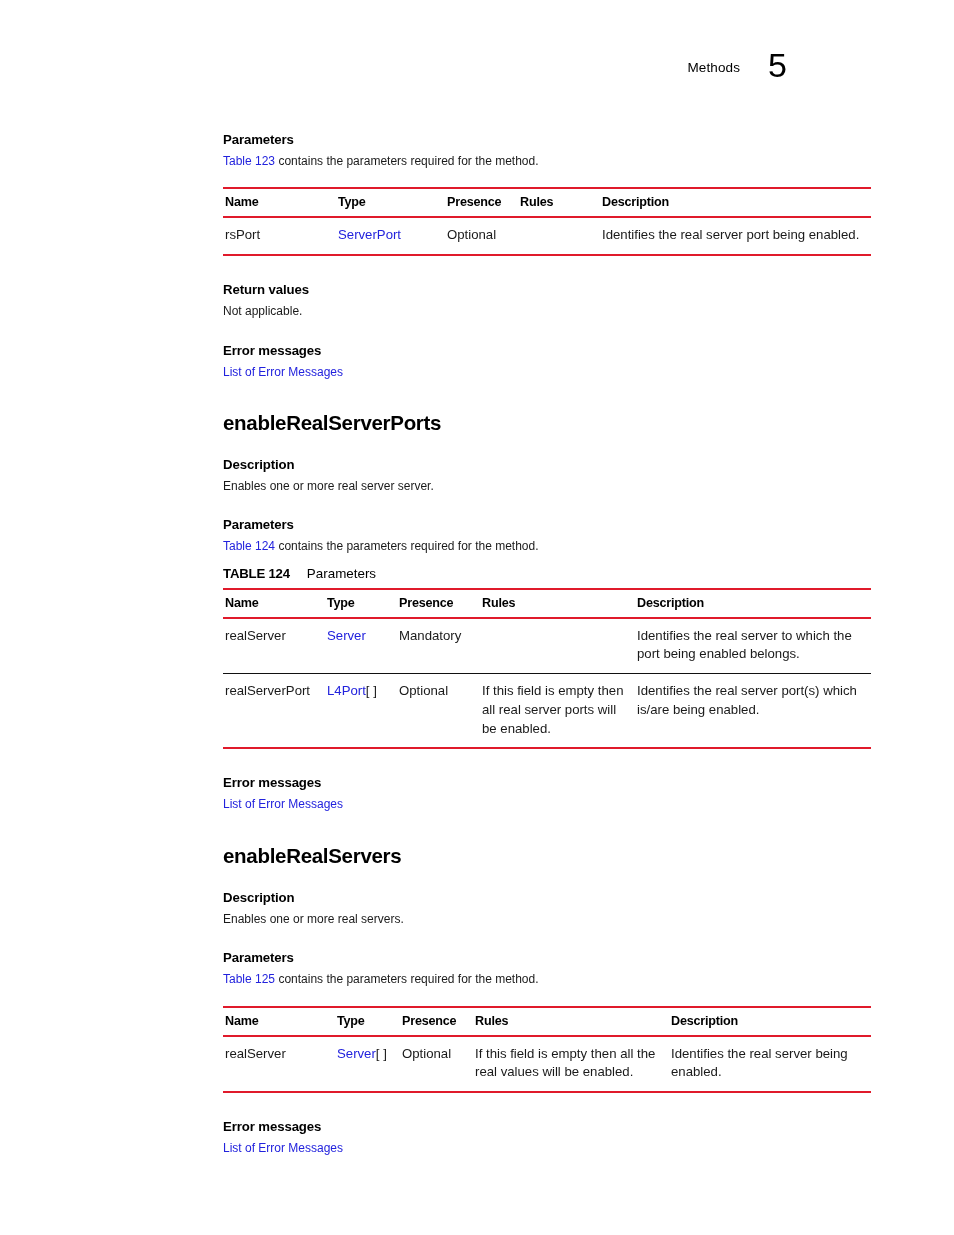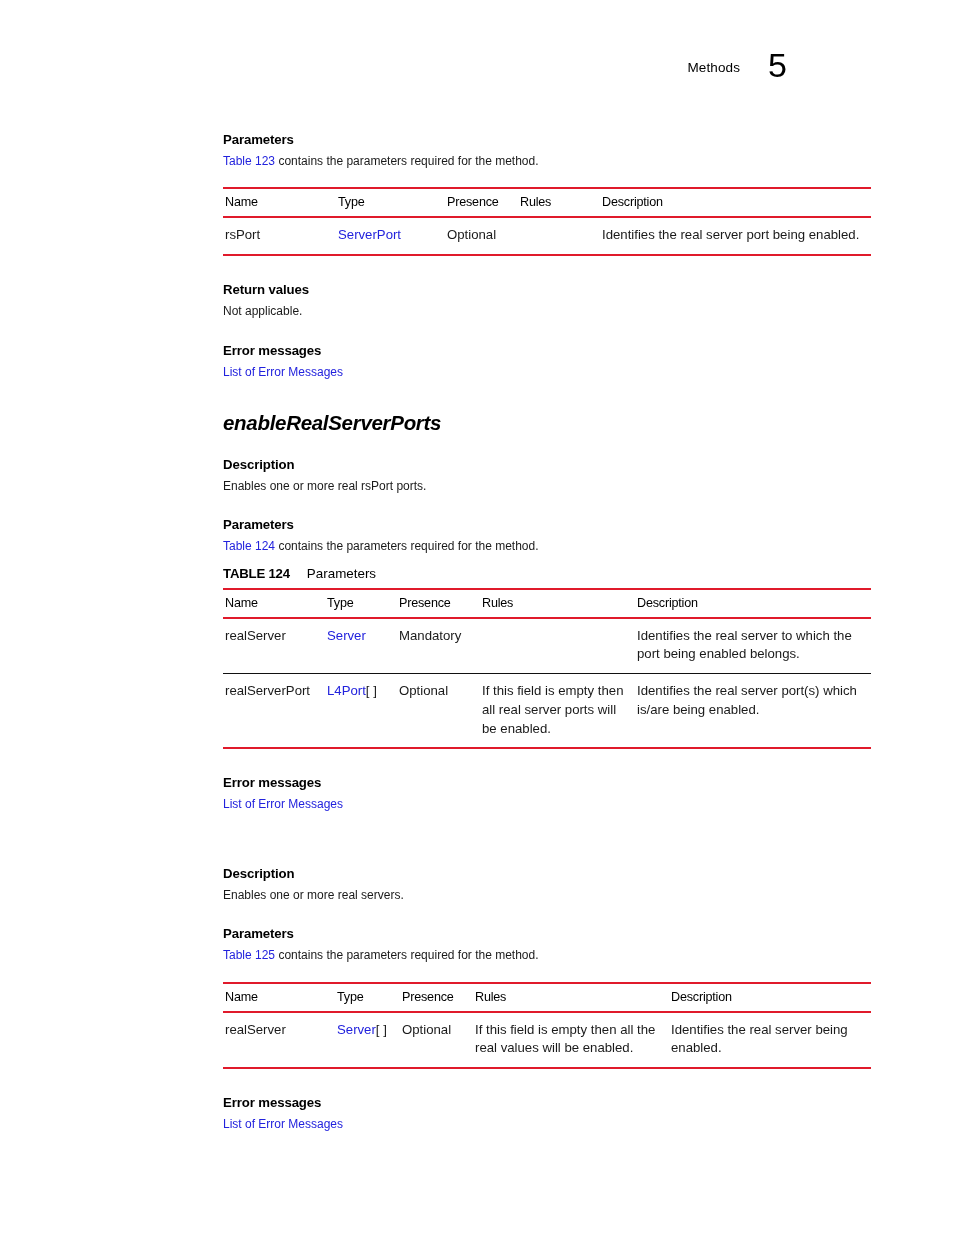--- a/index.html
+++ b/index.html
@@ -61,21 +61,20 @@
     color: #1a1a1a;
     margin: 0;
     line-height: 1.45;
   }
   .link {
     color: #2222dd;
   }
   .method-head {
     font-size: 20.5px;
     font-weight: bold;
-    font-style: italic;
     color: #000;
     margin: 0;
     letter-spacing: -0.3px;
   }
   .gap-6  { height: 6px; }
   .gap-10 { height: 10px; }
   .gap-22 { height: 22px; }
   .gap-26 { height: 26px; }
   .gap-30 { height: 30px; }
 
@@ -103,21 +102,21 @@
     margin-top: 7px;
   }
   table.ptable th,
   table.ptable td {
     text-align: left;
     vertical-align: top;
     padding: 0;
   }
   table.ptable thead th {
     font-size: 12.6px;
-    font-weight: normal;
+    font-weight: bold;
     letter-spacing: -0.2px;
     padding: 6px 6px 7px 2px;
     border-top: 2.2px solid #e01a2b;
     border-bottom: 2.2px solid #e01a2b;
     color: #000;
   }
   table.ptable tbody td {
     font-size: 13.2px;
     color: #1a1a1a;
     padding: 8px 8px 9px 2px;
@@ -186,21 +185,21 @@
   <div class="body-text link">List of Error Messages</div>
 
   <div class="gap-30"></div>
 
   <div class="method-head">enableRealServerPorts</div>
 
   <div class="gap-22"></div>
 
   <div class="sec-head">Description</div>
   <div class="gap-6"></div>
-  <div class="body-text">Enables one or more real rsPort ports.</div>
+  <div class="body-text">Enables one or more real server server.</div>
 
   <div class="gap-22"></div>
 
   <div class="sec-head">Parameters</div>
   <div class="gap-6"></div>
   <div class="body-text"><span class="link">Table 124</span><span> contains the parameters required for the method.</span></div>
 
   <div class="gap-10"></div>
 
   <div class="tbl-caption"><span class="tbl-num">TABLE 124</span><span class="tbl-title">Parameters</span></div>
@@ -240,20 +239,21 @@
   </table>
 
   <div class="gap-26"></div>
 
   <div class="sec-head">Error messages</div>
   <div class="gap-6"></div>
   <div class="body-text link">List of Error Messages</div>
 
   <div class="gap-30"></div>
 
+  <div class="method-head">enableRealServers</div>
 
   <div class="gap-22"></div>
 
   <div class="sec-head">Description</div>
   <div class="gap-6"></div>
   <div class="body-text">Enables one or more real servers.</div>
 
   <div class="gap-22"></div>
 
   <div class="sec-head">Parameters</div>

